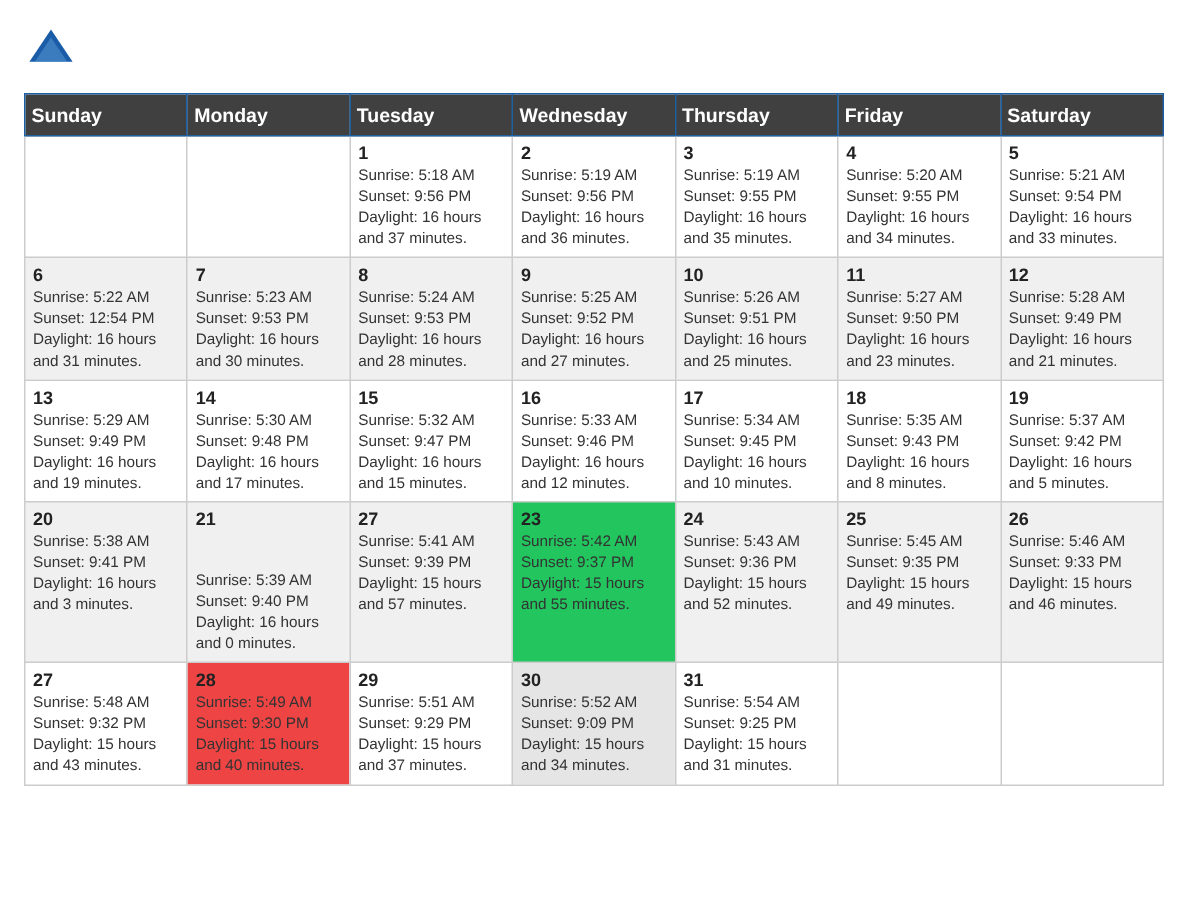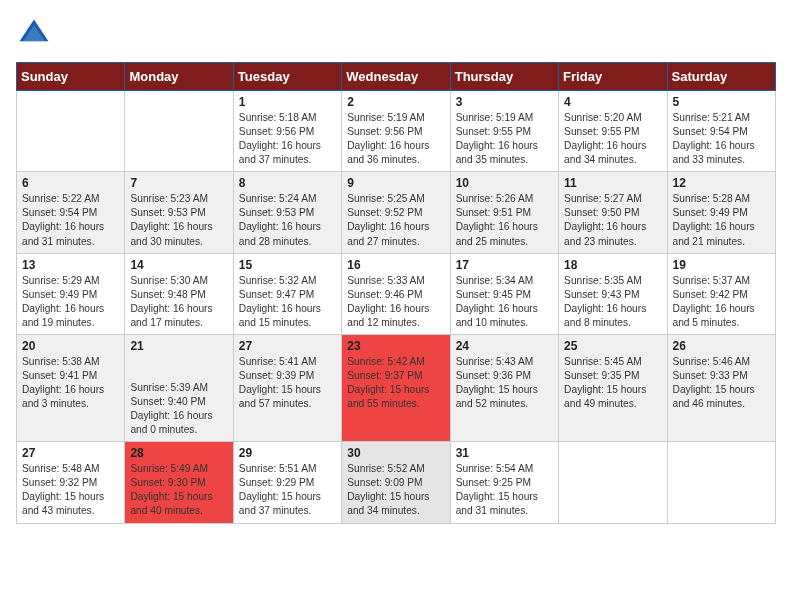--- a/index.html
+++ b/index.html
@@ -52,21 +52,21 @@
     .location {
       font-size: 15px;
       color: #555;
     }
     .calendar {
       width: 100%;
       border-collapse: collapse;
       border: 1px solid #ccc;
     }
     .calendar th {
-      background-color: #7f1d1d;
+      background-color: #404040;
       color: #fff;
       font-size: 13px;
       font-weight: bold;
       padding: 6px 4px;
       border: 1px solid #1e5fa0;
       text-align: left;
     }
     .calendar td {
       vertical-align: top;
       border: 1px solid #ccc;
@@ -166,21 +166,21 @@
           <span class="day-num">5</span>
           <div class="cell-content" style="white-space: pre-line;">Sunrise: 5:21 AM
 Sunset: 9:54 PM
 Daylight: 16 hours and 33 minutes.</div>
         </td>
       </tr>
       <tr>
         <td style="background: rgb(240, 240, 240);">
           <span class="day-num">6</span>
           <div class="cell-content" style="white-space: pre-line;">Sunrise: 5:22 AM
-Sunset: 9:54 PM
+Sunset: 12:54 PM
 Daylight: 16 hours and 31 minutes.</div>
         </td>
         <td style="background: rgb(240, 240, 240);">
           <span class="day-num">7</span>
           <div class="cell-content" style="white-space: pre-line;">Sunrise: 5:23 AM
 Sunset: 9:53 PM
 Daylight: 16 hours and 30 minutes.</div>
         </td>
         <td style="background: rgb(240, 240, 240);">
           <span class="day-num">8</span>
@@ -269,21 +269,21 @@
           <div class="cell-content" style="white-space: pre-line; margin-top: 28px;">Sunrise: 5:39 AM
 Sunset: 9:40 PM
 Daylight: 16 hours and 0 minutes.</div>
         </td>
         <td style="background: rgb(240, 240, 240);">
           <span class="day-num">27</span>
           <div class="cell-content" style="white-space: pre-line;">Sunrise: 5:41 AM
 Sunset: 9:39 PM
 Daylight: 15 hours and 57 minutes.</div>
         </td>
-        <td style="background: #ef4444;">
+        <td style="background: #22c55e;">
           <span class="day-num">23</span>
           <div class="cell-content" style="white-space: pre-line;">Sunrise: 5:42 AM
 Sunset: 9:37 PM
 Daylight: 15 hours and 55 minutes.</div>
         </td>
         <td style="background: rgb(240, 240, 240);">
           <span class="day-num">24</span>
           <div class="cell-content" style="white-space: pre-line;">Sunrise: 5:43 AM
 Sunset: 9:36 PM
 Daylight: 15 hours and 52 minutes.</div>

